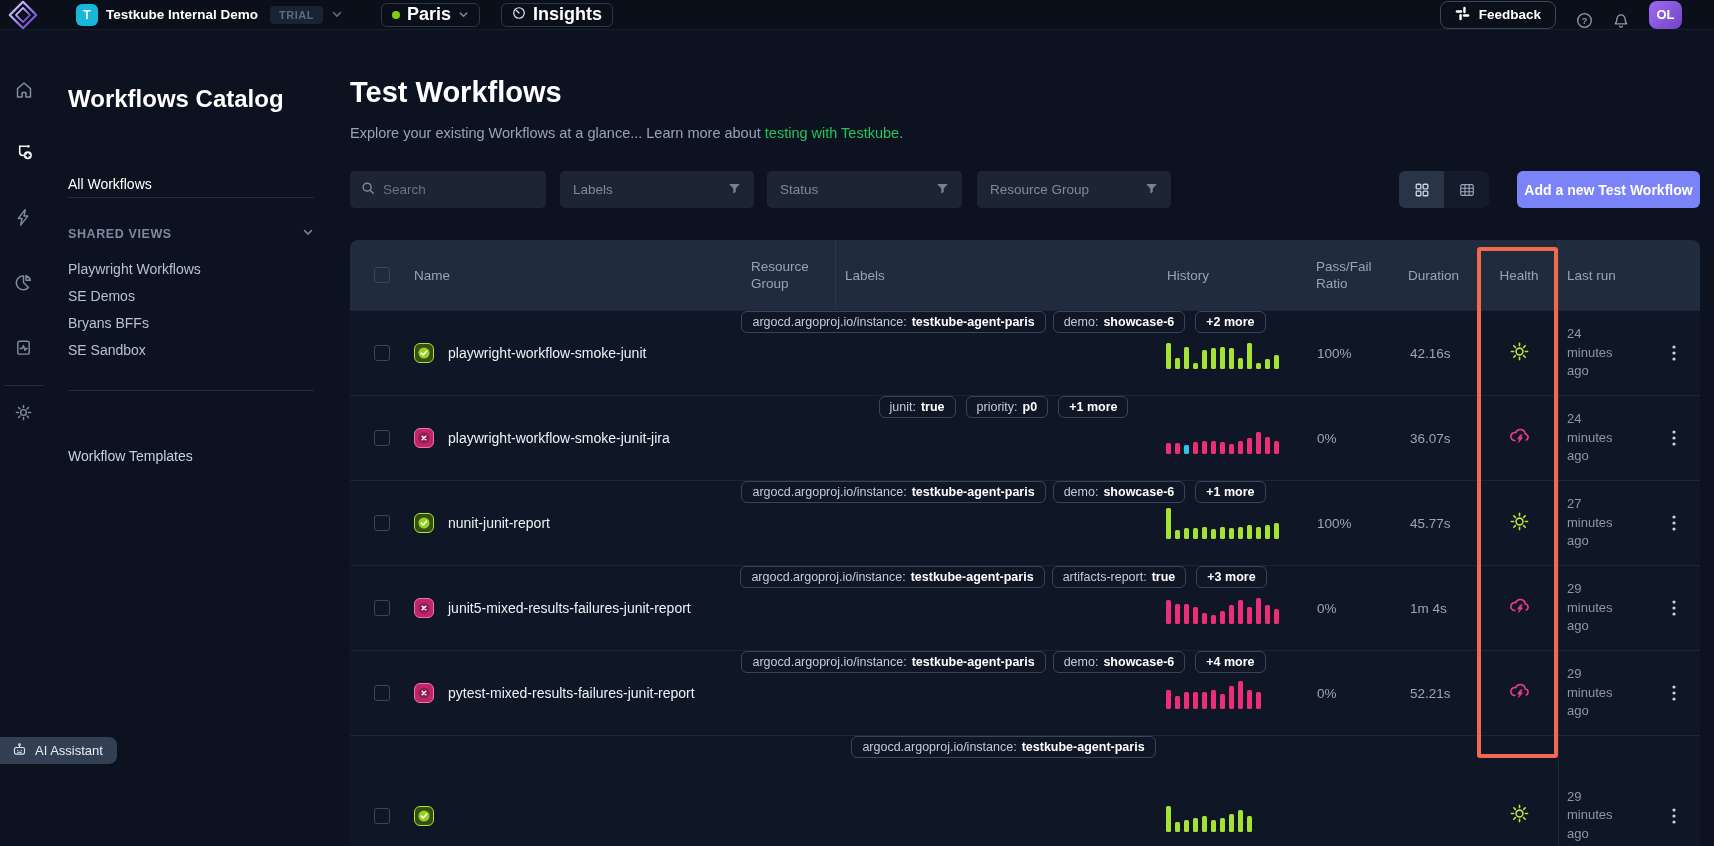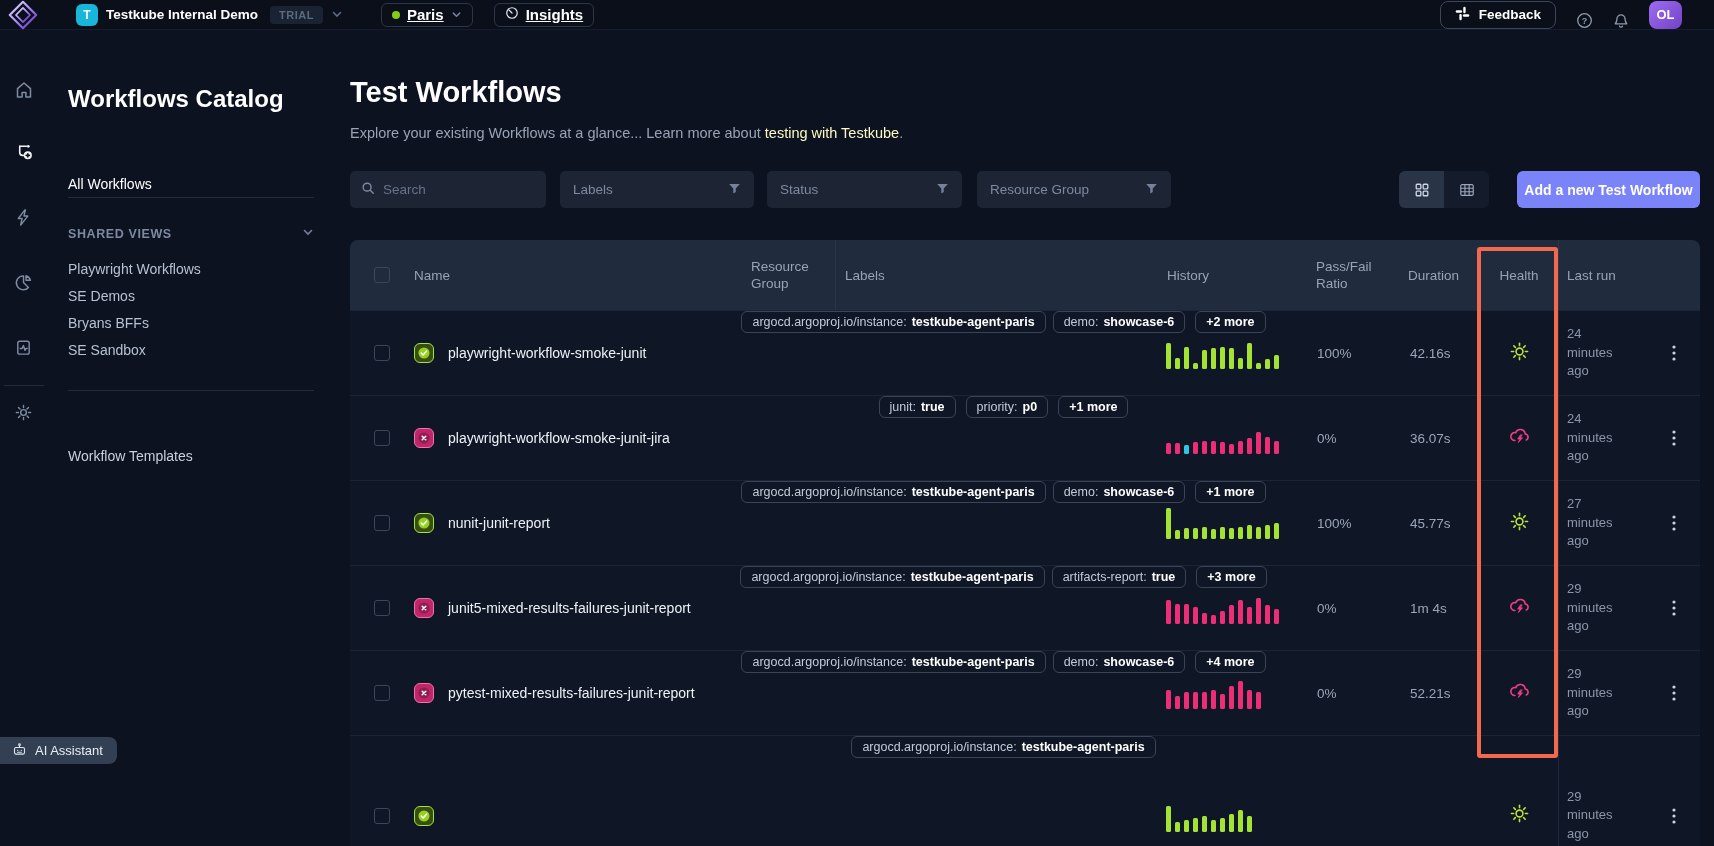--- a/index.html
+++ b/index.html
@@ -12,21 +12,21 @@
     background:#0a0f1a; border-bottom:1px solid #151d2d; display:flex; align-items:center; z-index:20; }
   .logo { margin-left:6px; width:34px; display:flex; align-items:center; justify-content:center; }
   .orgsel { display:flex; align-items:center; margin-left:36px; gap:8px; cursor:pointer; }
   .orgbadge { width:22px; height:22px; border-radius:6px; background:#18b7d9; color:#fff;
     font-size:12px; font-weight:700; display:flex; align-items:center; justify-content:center; }
   .orgname { font-size:13.5px; font-weight:700; color:#fff; }
   .trial { background:#1a2332; color:#5c6a80; font-size:11px; font-weight:700; letter-spacing:.5px;
     padding:3px 9px; border-radius:4px; margin-left:4px; }
   .tb-chip { display:flex; align-items:center; gap:7px; height:24px; padding:0 10px;
     border:1px solid #2b3648; border-radius:6px; margin-left:0; cursor:pointer; }
-  .tb-chip .lbl { font-size:15px; font-weight:700; color:#fff;text-decoration:underline; }
+  .tb-chip .lbl { font-size:18px; font-weight:700; color:#fff; }
   .envdot { width:8px; height:8px; border-radius:50%; background:#84cc16; }
   .tb-right { margin-left:auto; display:flex; align-items:flex-end; gap:20px; margin-right:32px; }
   .feedback { display:flex; align-items:center; gap:9px; height:28px; padding:0 14px;
     border:1px solid #3b4759; border-radius:8px; background:transparent; color:#fff;
     font-size:13.5px; font-weight:700; cursor:pointer; font-family:inherit; }
   .avatar { width:33px; height:28px; border-radius:8px; display:flex; align-items:center; justify-content:center;
     background:linear-gradient(135deg,#9d6cf1,#7343c6); color:#fff; font-size:13px; font-weight:700; cursor:pointer; }
   .iconbtn { background:none; border:none; cursor:pointer; display:flex; padding:0; }
 
   
@@ -46,21 +46,21 @@
   .p-tpl { font-size:14px; color:#c6d0de; cursor:pointer; }
 
   .ai-btn { position:absolute; left:0; top:737px; height:27px; padding:0 14px 0 12px; z-index:30;
     background:#333f52; border:none; border-radius:0 8px 8px 0; color:#e7edf5; font-size:13px;
     display:flex; align-items:center; gap:8px; cursor:pointer; font-family:inherit; }
 
   
   .main { position:absolute; left:350px; top:30px; width:1350px; height:816px; }
   .h1 { position:absolute; top:46px; left:0; font-size:29px; font-weight:700; color:#fff; }
   .subtitle { position:absolute; top:95px; left:0; font-size:14.5px; color:#99a3b5; }
-  .subtitle a { color:#fef9c3; text-decoration:none; cursor:pointer; }
+  .subtitle a { color:#22c55e; text-decoration:none; cursor:pointer; }
 
   .filterbar { position:absolute; top:141px; left:0; width:1350px; height:37px; }
   .search { position:absolute; left:0; top:0; width:196px; height:37px; background:#1d2534;
     border-radius:5px; display:flex; align-items:center; padding:0 11px; gap:8px; }
   .search input { background:transparent; border:none; outline:none; color:#cdd6e4; font-size:13.5px;
     width:100%; font-family:inherit; }
   .search input::placeholder { color:#67738a; }
   .fsel { position:absolute; top:0; height:37px; background:#1d2534; border-radius:5px;
     display:flex; align-items:center; justify-content:space-between; padding:0 13px; cursor:pointer; }
   .fsel .ftxt { font-size:13.5px; color:#7e8aa0; }

